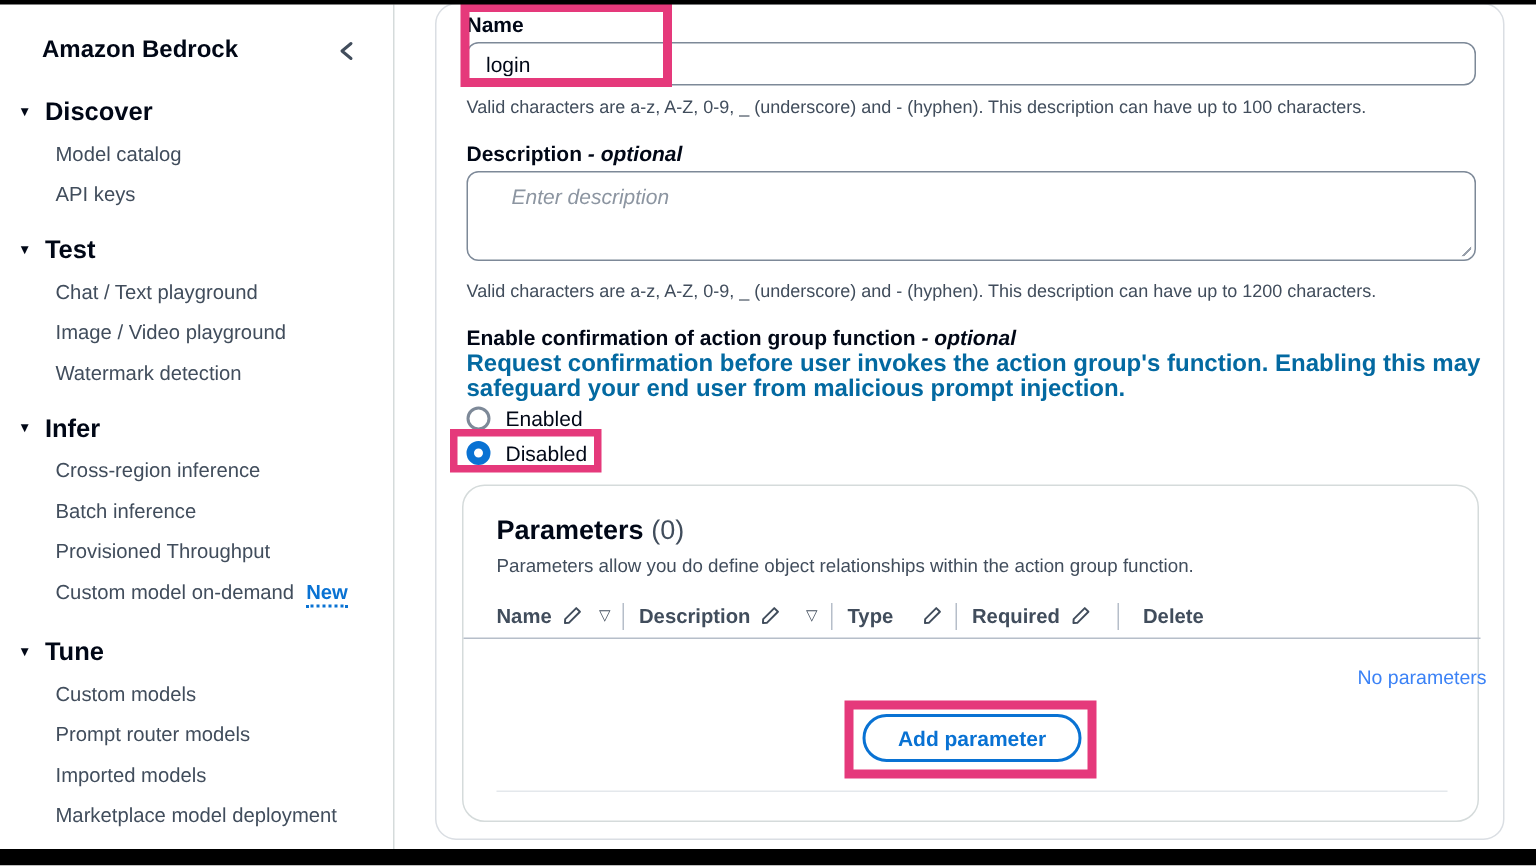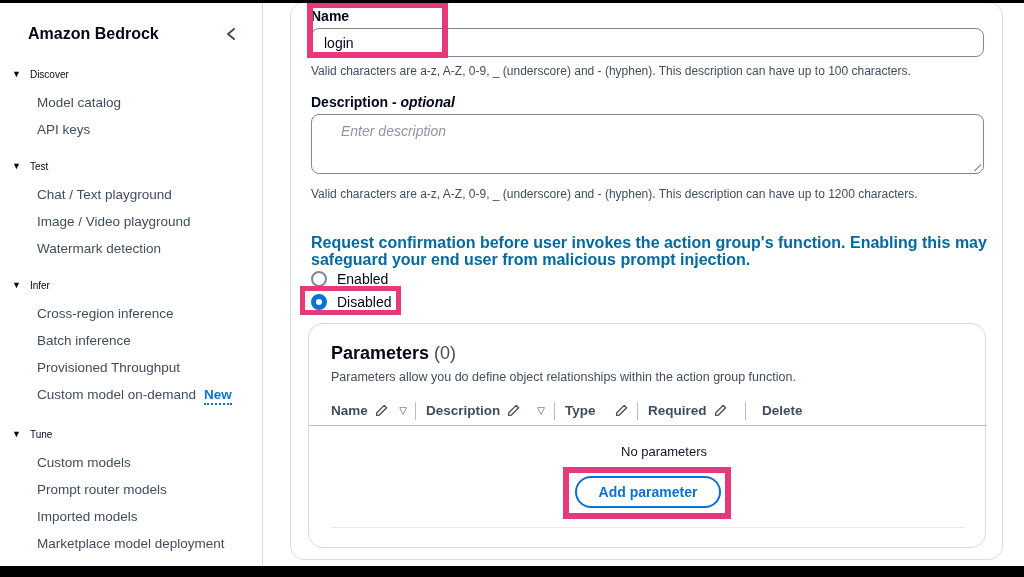--- a/index.html
+++ b/index.html
@@ -15,21 +15,21 @@
 
   
   .sidebar { position:absolute; left:0; top:3px; width:262px; height:563px; background:#fff; padding:20px 14px 0 12px; }
   .sb-divider { position:absolute; left:262px; top:3px; width:1px; height:563px; background:#d5dbdb; }
   .sb-title-row { display:flex; align-items:center; justify-content:space-between; padding-left:16px; }
   .sb-title { font-size:16px; font-weight:700; color:#000716; }
   .collapse-btn { width:22px; height:22px; display:flex; align-items:center; justify-content:center; cursor:pointer; color:#414d5c; margin-right:6px; }
   .section { margin-top:21px; }
   .section-header { display:flex; align-items:center; gap:9px; cursor:pointer; }
   .tri { font-size:9px; color:#000716; line-height:1; }
-  .section-label { font-size:10px; font-weight:400; color:#000716; line-height:17px; }
+  .section-label { font-size:17px; font-weight:700; color:#000716; line-height:17px; }
   .sb-item { margin-top:13px; padding-left:25px; font-size:13.5px; color:#414d5c; line-height:14px; cursor:pointer; display:flex; gap:8px; align-items:baseline; }
   .sb-badge { color:#0972d3; font-weight:700; font-size:13.5px; border-bottom:2px dotted #0972d3; padding-bottom:1px; }
 
   
   .main-panel { position:absolute; left:290px; top:2px; width:713px; height:558px; background:#fff; border:1px solid #dadee3; border-radius:14px; }
   .abs { position:absolute; }
   .field-label { font-size:14px; font-weight:700; color:#000716; }
   .optional { font-style:italic; }
   .helper { font-size:12px; color:#414d5c; }
   .text-input { left:20px; width:673px; height:29px; border:1px solid #7d8998; border-radius:8px; background:#fff; font-size:14px; color:#000716; padding:0 12px; font-family:"Liberation Sans",sans-serif; outline:none; }
@@ -51,21 +51,21 @@
   .params-title-row { position:absolute; left:22px; top:19px; font-size:18px; }
   .params-title { font-weight:700; color:#000716; }
   .params-count { color:#414d5c; font-weight:400; }
   .params-desc { position:absolute; left:22px; top:46px; font-size:12.5px; color:#414d5c; }
   .tbl-header { position:absolute; left:0; top:72px; width:678px; height:30px; display:flex; align-items:center; padding-left:22px; border-bottom:1px solid #b6bec9; }
   .col { display:flex; align-items:center; font-size:13.5px; font-weight:700; color:#414d5c; cursor:pointer; }
   .col .pencil { margin-left:7px; color:#414d5c; display:inline-flex; }
   .col-between { justify-content:space-between; }
   .filter-tri { font-size:10px; color:#414d5c; cursor:pointer; }
   .col-div { width:1px; height:18px; background:#b6bec9; }
-  .empty-text { position:absolute; left:16px; top:120px; width:678px; text-align:center; font-size:13px; color:#0f172a; }
+  .empty-text { position:absolute; left:4px; top:120px; width:678px; text-align:right; font-size:13px; color:#3b82f6; }
   .add-btn-row { position:absolute; left:0; top:152px; width:678px; display:flex; justify-content:center; }
   .add-btn { border:2px solid #0972d3; color:#0972d3; background:#fff; font-weight:700; font-size:14px; font-family:"Liberation Sans",sans-serif; border-radius:18px; padding:6px 22px; cursor:pointer; }
   .card-bottom-line { position:absolute; left:22px; top:203px; width:634px; height:1px; background:#e4e8ec; }
 
   
   .annot { position:absolute; border:6px solid #e5397b; z-index:30; pointer-events:none; }
   .annot-name { left:307px; top:2px; width:141px; height:56px; }
   .annot-radio { left:300px; top:286px; width:101px; height:29px; border-width:5px; }
   .annot-addbtn { left:563px; top:467px; width:168px; height:52px; }
 </style>
@@ -163,20 +163,24 @@
   <div class="abs field-label" style="left:20px; top:91px;">
     <span>Description</span>
     <span class="optional"> <span>- optional</span></span>
   </div>
   <div class="abs textarea-wrap">
     <textarea class="desc-area" placeholder="Enter description" style=""></textarea>
     <span class="resize-grip"></span>
   </div>
   <div class="abs helper" style="left:20px; top:184px;">Valid characters are a-z, A-Z, 0-9, _ (underscore) and - (hyphen). This description can have up to 1200 characters.</div>
 
+  <div class="abs field-label" style="left:20px; top:214px;">
+    <span>Enable confirmation of action group function</span>
+    <span class="optional"> <span>- optional</span></span>
+  </div>
   <div class="abs group-desc" style="left:20px; top:231px; width:695px;">Request confirmation before user invokes the action group's function. Enabling this may safeguard your end user from malicious prompt injection.</div>
 
   <div class="abs radio-row" style="left:20px; top:266px;">
     <span class="radio-circle"></span>
     <span class="radio-label">Enabled</span>
   </div>
   <div class="abs radio-row" style="left:20px; top:289px;">
     <span class="radio-circle checked"></span>
     <span class="radio-label">Disabled</span>
   </div>

